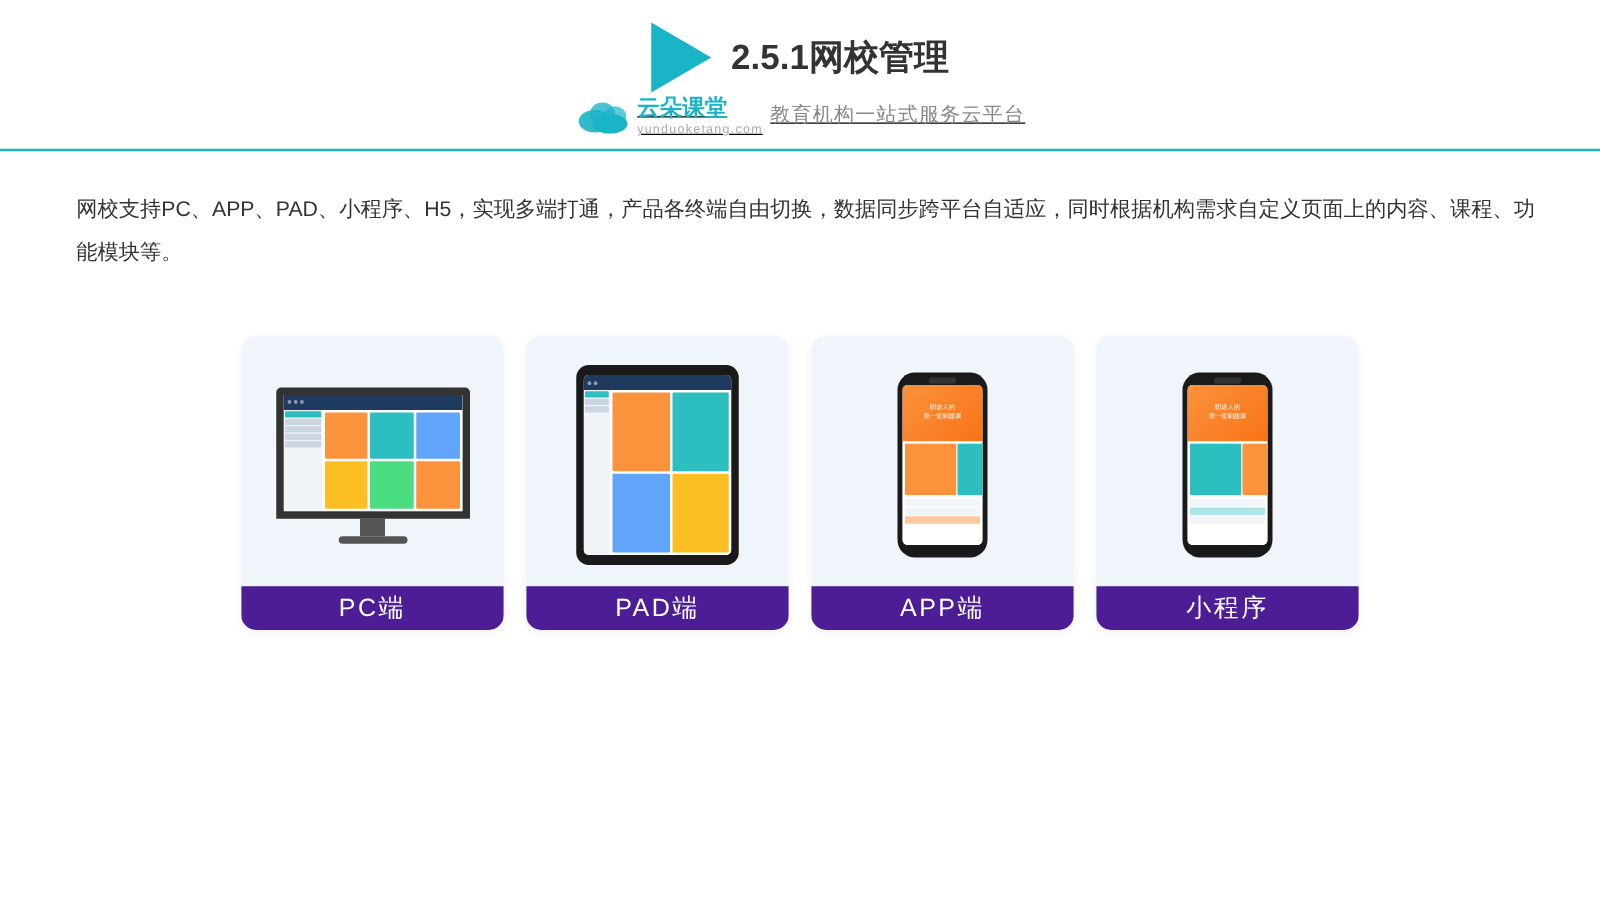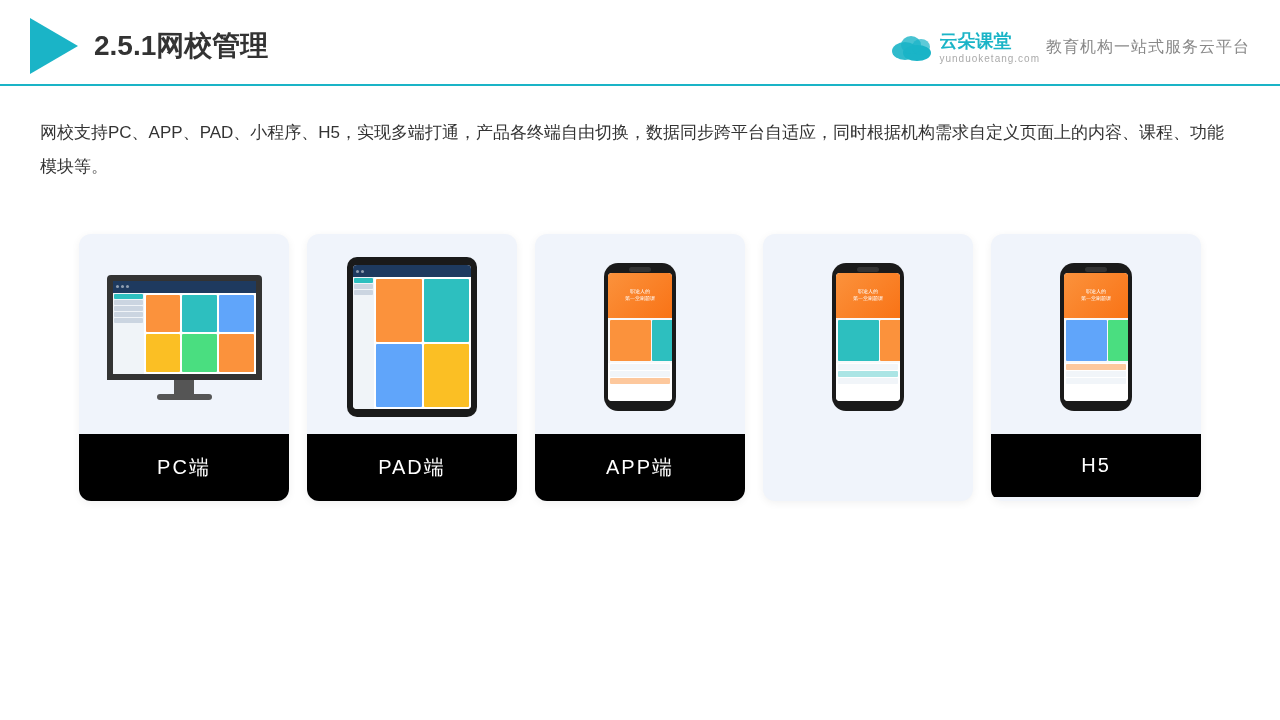--- a/index.html
+++ b/index.html
@@ -12,20 +12,21 @@
       position: relative;
     }
 
     
     .header {
       display: flex;
       align-items: center;
       justify-content: space-between;
       padding: 18px 30px 10px 30px;
       border-bottom: 2px solid #1ab4c7;
+      flex-direction: column;
     }
     .header-left {
       display: flex;
       align-items: center;
       gap: 16px;
     }
     .logo-triangle {
       width: 0;
       height: 0;
       border-top: 28px solid transparent;
@@ -39,20 +40,21 @@
     }
     .header-right {
       display: flex;
       flex-direction: column;
       align-items: center;
     }
     .cloud-logo {
       display: flex;
       align-items: center;
       gap: 6px;
+      text-decoration: underline;
     }
     .cloud-icon {
       width: 44px;
       height: 30px;
     }
     .brand-name {
       font-size: 18px;
       font-weight: bold;
       color: #1ab4c7;
     }
@@ -64,21 +66,21 @@
       letter-spacing: 1px;
     }
     .brand-url {
       font-size: 10px;
       color: #aaa;
       letter-spacing: 1px;
     }
 
     
     .description {
-      padding: 30px 40px 10px 40px;
+      padding: 30px 40px 10px 61px;
       font-size: 17px;
       color: #333;
       line-height: 2;
     }
 
     
     .cards-section {
       display: flex;
       justify-content: center;
       gap: 18px;
@@ -177,25 +179,25 @@
       width: 100%;
       height: 100%;
       background: #fff;
       border-radius: 4px;
       overflow: hidden;
     }
 
     
     .card-label {
       width: 100%;
-      background: #000000;
+      background: #4c1d95;
       color: #fff;
       text-align: center;
       font-size: 20px;
-      padding: 20px 0;
+      padding: 4px 0;
       font-weight: 500;
       letter-spacing: 2px;
     }
 
     
     .phone-content {
       width: 100%;
       height: 100%;
       display: flex;
       flex-direction: column;
@@ -439,41 +441,17 @@
             </div>
             <div class="phone-bottom">
               <div class="phone-row"></div>
               <div class="phone-row" style="background:#2dbfbf;opacity:0.4"></div>
               <div class="phone-row"></div>
             </div>
           </div>
         </div>
       </div>
     </div>
-  </div>
-
-  <div class="card">
-    <div class="card-image-area">
-      <div class="phone-mockup">
-        <div class="phone-notch"></div>
-        <div class="phone-screen">
-          <div class="phone-content">
-            <div class="phone-top-banner">
-              <div class="phone-banner-text">职途人的<br>第一堂刷题课</div>
-            </div>
-            <div class="phone-mid">
-              <div class="phone-icon-block" style="background:#60a5fa"></div>
-              <div class="phone-icon-block" style="background:#4ade80"></div>
-
-            </div>
-            <div class="phone-bottom">
-              <div class="phone-row" style="background:#fb923c;opacity:0.5"></div>
-              <div class="phone-row"></div>
-              <div class="phone-row"></div>
-            </div>
-          </div>
-        </div>
-      </div>
-    </div>
-    <div class="card-label">H5</div>
-  </div>
+    <div class="card-label">小程序</div>
+  </div>
+
 
 </div>
 
 </body></html>

